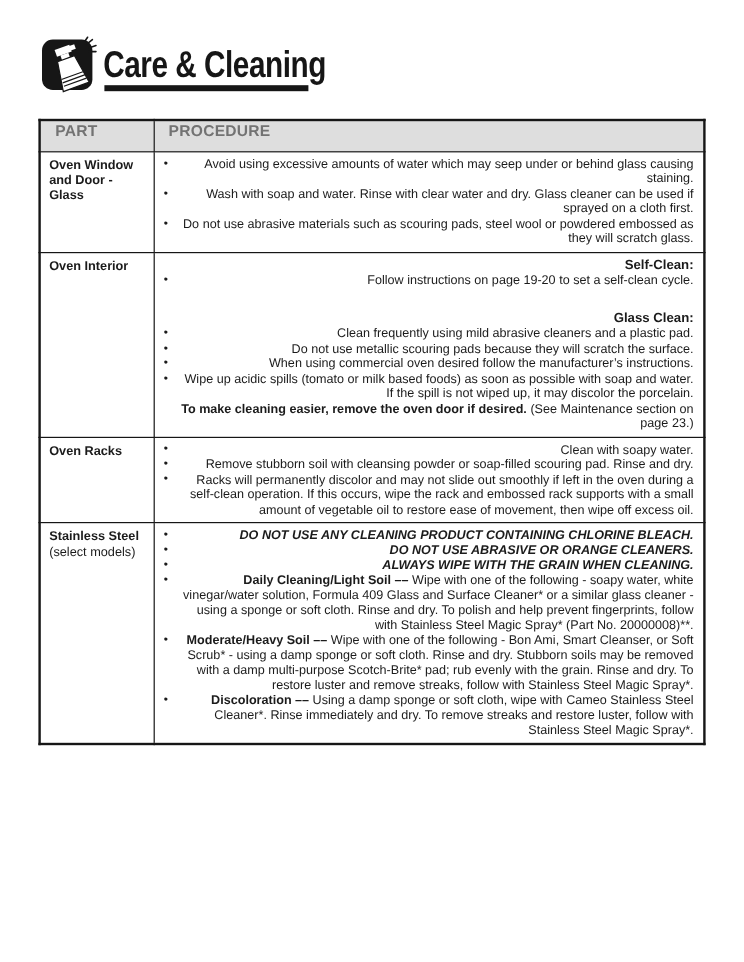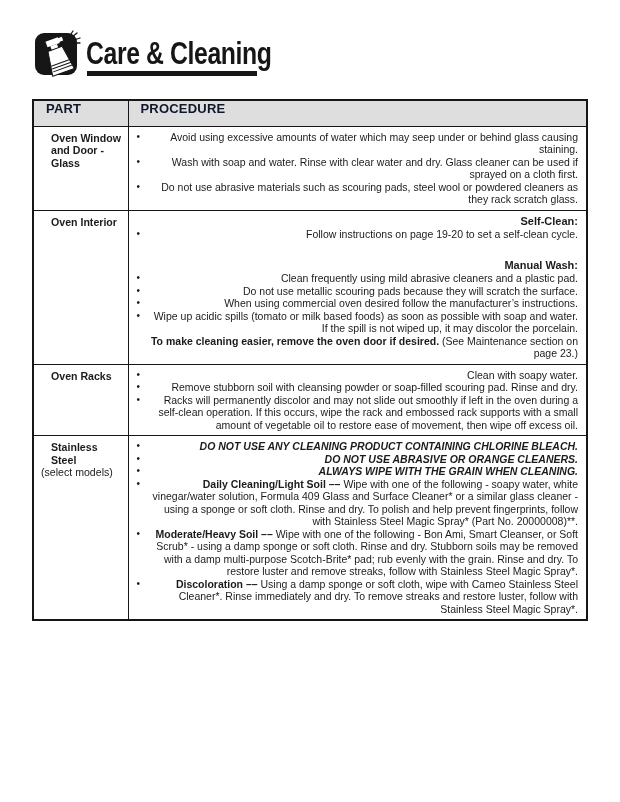--- a/index.html
+++ b/index.html
@@ -26,24 +26,24 @@
   .tbl-wrap { position:absolute; left:32px; top:99px; width:556px; }
   table.care {
     width:556px; border-collapse:collapse; table-layout:fixed;
     border:2px solid #161616;
   }
   table.care th, table.care td { border:1px solid #161616; vertical-align:top; }
   th.part-h { width:95px; }
   table.care thead th {
     background:#dedede; height:26px;
     font-size:13px; font-weight:bold; text-align:left;
-    padding:0 0 0 12px; letter-spacing:0.2px; color:#0f172a;
+    padding:0 0 0 12px; letter-spacing:0.2px; color:#737373;
   }
   td.part { width:95px; padding:5px 3px 4px 7px; font-size:10.6px; line-height:12.6px; }
-  td.part .pname { font-weight:bold;margin-left:10px; }
+  td.part .pname { font-weight:bold; }
   td.part .note { font-weight:normal; }
   td.proc { padding:4px 8px 4px 6px; font-size:10.5px; line-height:12.5px;text-align:right; }
   tr.r1 td { height:64px; }
   tr.r2 td { height:129px; }
   tr.r3 td { height:65px; }
   tr.r4 td { height:157px; }
   .blk { position:relative; }
   .blk.bullet { padding-left:11px; }
   .blk.bullet::before { content:"\2022"; position:absolute; left:2px; top:0; font-size:10px; }
   .blk.heading { font-weight:bold; font-size:11px; margin:18px 0 1px 0; }
@@ -106,31 +106,31 @@
       </thead>
       <tbody>
           <tr class="r1">
             <td class="part">
               <div class="pname">Oven Window</div>
               <div class="pname">and Door - Glass</div>
             </td>
             <td class="proc">
               <div class="blk bullet"><span>Avoid using excessive amounts of water which may seep under or behind glass causing staining.</span></div>
               <div class="blk bullet"><span>Wash with soap and water. Rinse with clear water and dry.  Glass cleaner can be used if sprayed on a cloth first.</span></div>
-              <div class="blk bullet"><span>Do not use abrasive materials such as scouring pads, steel wool or powdered cleaners as they rack scratch glass.</span></div>
+              <div class="blk bullet"><span>Do not use abrasive materials such as scouring pads, steel wool or powdered embossed as they will scratch glass.</span></div>
             </td>
           </tr>
           <tr class="r2">
             <td class="part">
               <div class="pname">Oven Interior</div>
             </td>
             <td class="proc">
               <div class="blk heading"><span class="b">Self-Clean:</span></div>
               <div class="blk bullet"><span>Follow instructions on page 19-20 to set a self-clean cycle.</span></div>
-              <div class="blk heading"><span class="b">Manual Wash:</span></div>
+              <div class="blk heading"><span class="b">Glass Clean:</span></div>
               <div class="blk bullet"><span>Clean frequently using mild abrasive cleaners and a plastic pad.</span></div>
               <div class="blk bullet"><span>Do not use metallic scouring pads because they will scratch the surface.</span></div>
               <div class="blk bullet"><span>When using commercial oven desired follow the manufacturer’s instructions.</span></div>
               <div class="blk bullet"><span>Wipe up acidic spills (tomato or milk based foods) as soon as possible with soap and water. If the spill is not wiped up, it may discolor the porcelain.</span></div>
               <div class="blk plain"><span class="b">To make cleaning easier, remove the oven door if desired. </span><span>(See Maintenance section on page 23.)</span></div>
             </td>
           </tr>
           <tr class="r3">
             <td class="part">
               <div class="pname">Oven Racks</div>

